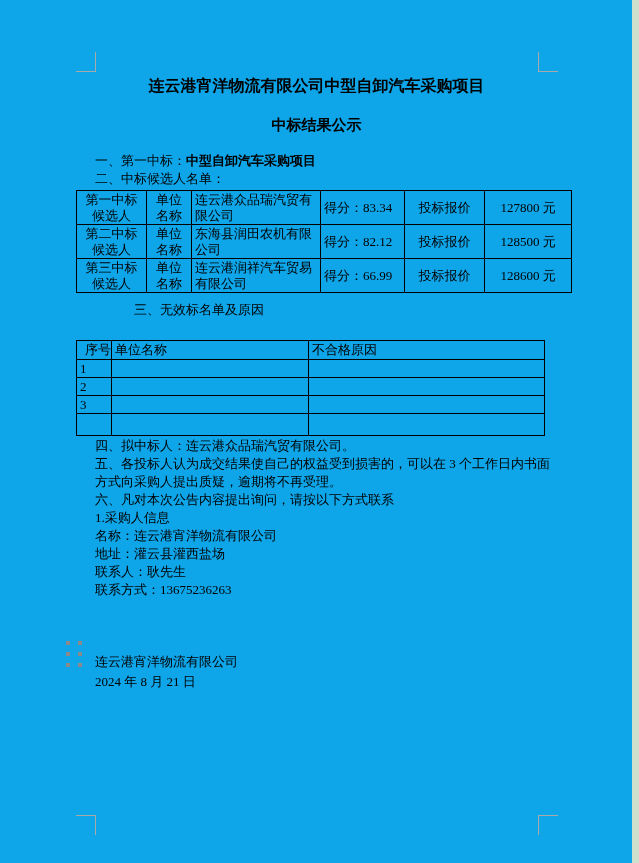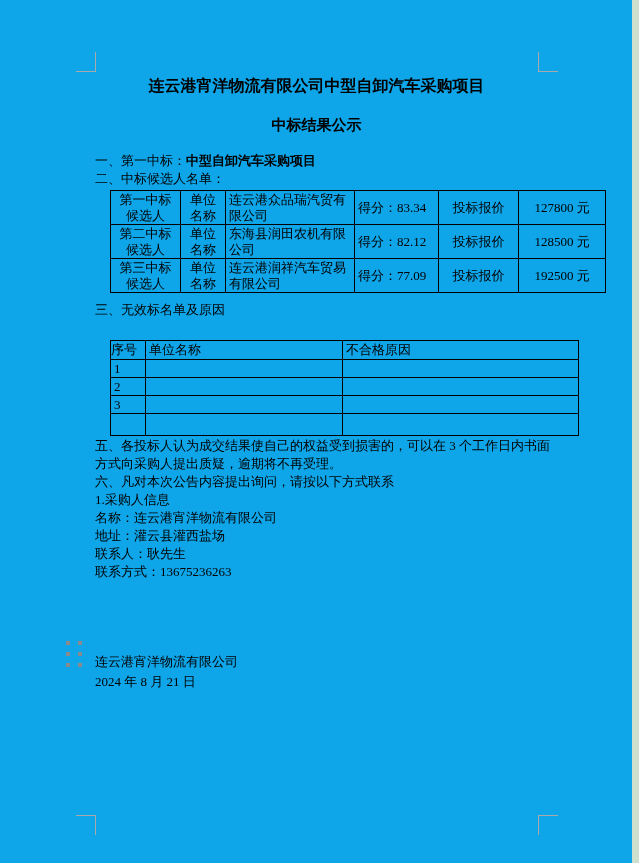--- a/index.html
+++ b/index.html
@@ -18,43 +18,43 @@
   .corner.br { left:538px; top:815px; border-left:1px solid #a9a9a9;  border-top:1px solid #a9a9a9; }
 
   .doc-title { position:absolute; left:95px; top:76px; width:443px; text-align:center;
                font-size:16px; font-weight:bold; line-height:20px; }
   .doc-subtitle { position:absolute; left:95px; top:116px; width:443px; text-align:center;
                   font-size:15px; font-weight:bold; line-height:19px; }
 
   .line { position:absolute; left:95px; font-size:13px; line-height:18px; white-space:nowrap; }
   .sec1 { top:152px; }
   .sec2 { top:170px; }
-  .sec3 { top:301px; }
+  .sec3 { top:301px;margin-left:39px; }
   .sec1 b { font-weight:bold; }
 
-  table.tbl { position:absolute; left:110px; border-collapse:collapse; table-layout:fixed; }
+  table.tbl { position:absolute; left:76px; border-collapse:collapse; table-layout:fixed; }
   table.tbl td, table.tbl th { border:1px solid #000; font-size:13px; font-weight:normal;
     padding:0 3px; overflow:hidden; line-height:16px; }
 
   .bid-table { top:190px; width:453px; }
   .bid-table td { height:33px; }
   .bid-table .c-rank  { width:63px;  text-align:center; }
   .bid-table .c-unit  { width:38px;  text-align:center; }
   .bid-table .c-comp  { width:122px; text-align:left; }
   .bid-table .c-score { width:77px;  }
   .bid-table .c-offer { width:73px;  text-align:center; }
   .bid-table .c-price { width:80px;  text-align:center; }
   .two-line span { display:block; }
 
   .invalid-table { top:340px; width:453px; }
   .invalid-table .c-no   { width:34px; }
   .invalid-table .c-name { width:190px; }
   .invalid-table .c-why  { width:229px; }
   .invalid-table tr.hd td { height:18px; text-align:left; }
-  .invalid-table tr.hd .c-no { text-align:left; padding:0;margin-left:18px; }
+  .invalid-table tr.hd .c-no { text-align:right; padding:0;margin-left:18px; }
   .invalid-table tr.r  td { height:17px; text-align:left; }
   .invalid-table tr.last td { height:21px; }
 
   .paras { position:absolute; left:95px; top:437px; width:446px; font-size:13px; line-height:18px; }
   .paras div { white-space:nowrap; }
 
   .signature { position:absolute; left:95px; top:652px; width:443px; text-align:left;
                font-size:13px; line-height:20px; }
 
   .drag-handle { position:absolute; left:66px; top:641px; display:grid;
@@ -113,23 +113,23 @@
     <tr>
       <td class="c-rank two-line">
             <span>第三中标</span>
             <span>候选人</span>
           </td>
       <td class="c-unit two-line">
             <span>单位</span>
             <span>名称</span>
           </td>
       <td class="c-comp">连云港润祥汽车贸易有限公司</td>
-      <td class="c-score"><span>得分：</span><span>77.09</span></td>
+      <td class="c-score"><span>得分：</span><span>66.99</span></td>
       <td class="c-offer">投标报价</td>
-      <td class="c-price">192500 元</td>
+      <td class="c-price">128600 元</td>
     </tr>
   </tbody>
     </table>
 
   <div class="line sec3">三、无效标名单及原因</div>
 
   <table class="tbl invalid-table">
     <tbody>
         <tr class="hd">
       <td class="c-no">序号</td>
@@ -153,20 +153,21 @@
     </tr>
     <tr class="r last">
       <td class="c-no"></td>
       <td class="c-name"></td>
       <td class="c-why"></td>
     </tr>
   </tbody>
     </table>
 
   <div class="paras">
+    <div>四、拟中标人：连云港众品瑞汽贸有限公司。</div>
     <div>五、各投标人认为成交结果使自己的权益受到损害的，可以在 3 个工作日内书面</div>
     <div>方式向采购人提出质疑，逾期将不再受理。</div>
     <div>六、凡对本次公告内容提出询问，请按以下方式联系</div>
     <div>1.采购人信息</div>
     <div>名称：连云港宵洋物流有限公司</div>
     <div>地址：灌云县灌西盐场</div>
     <div>联系人：耿先生</div>
     <div>联系方式：13675236263</div>
   </div>
 

